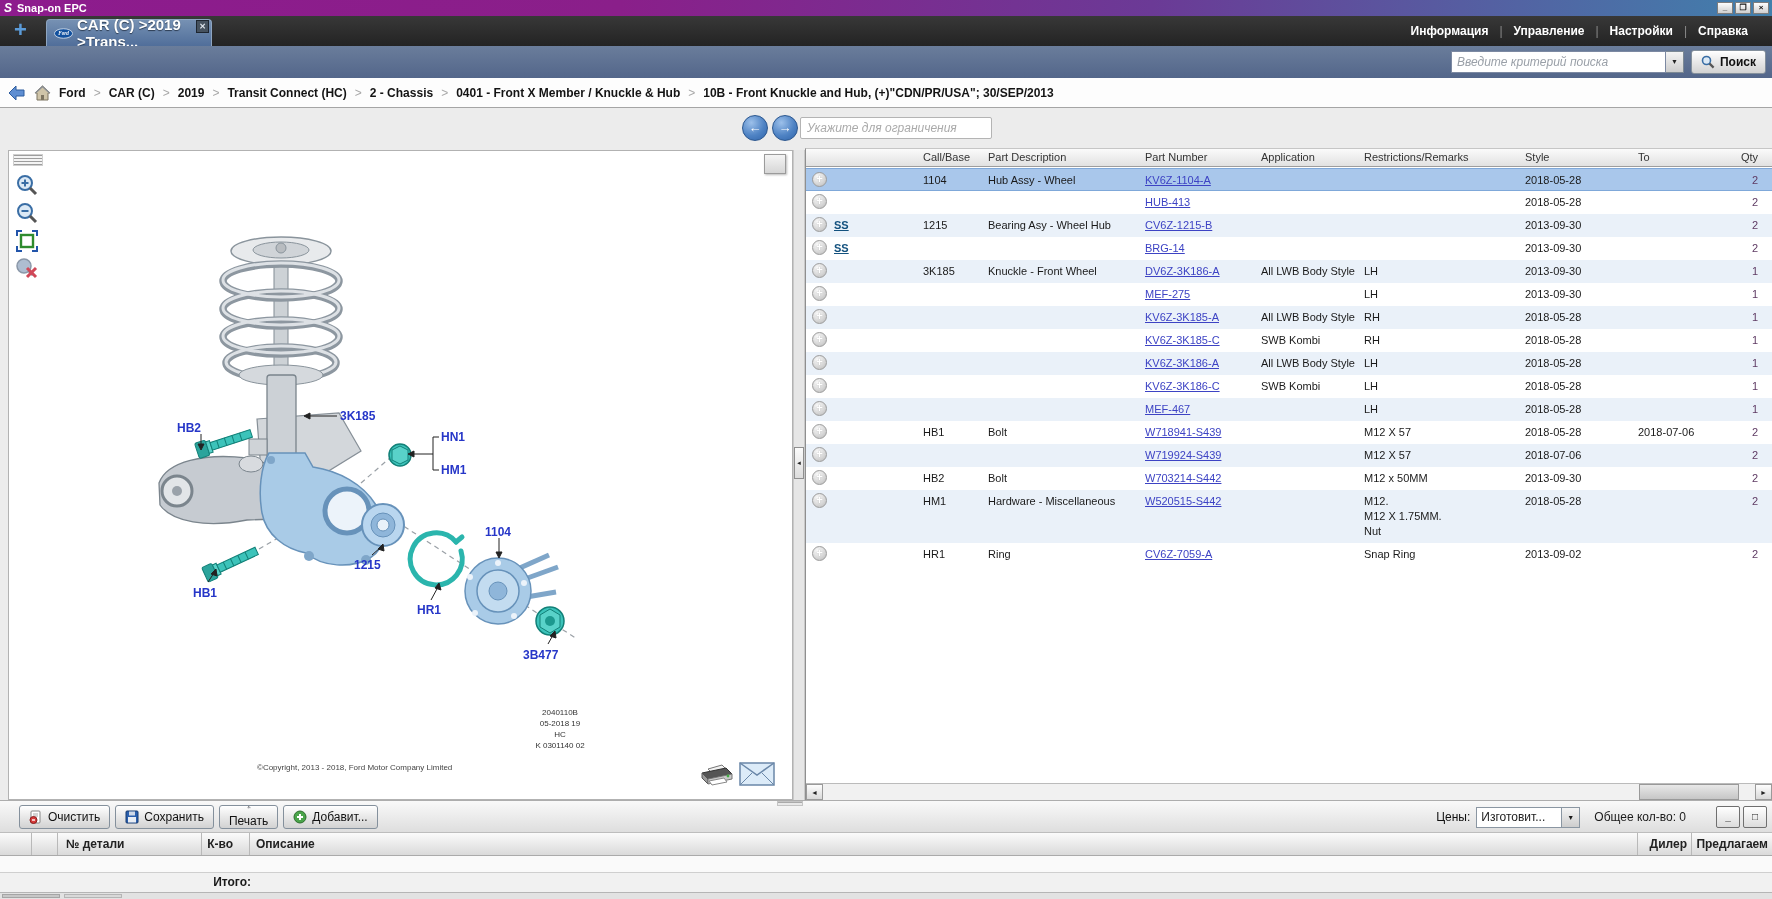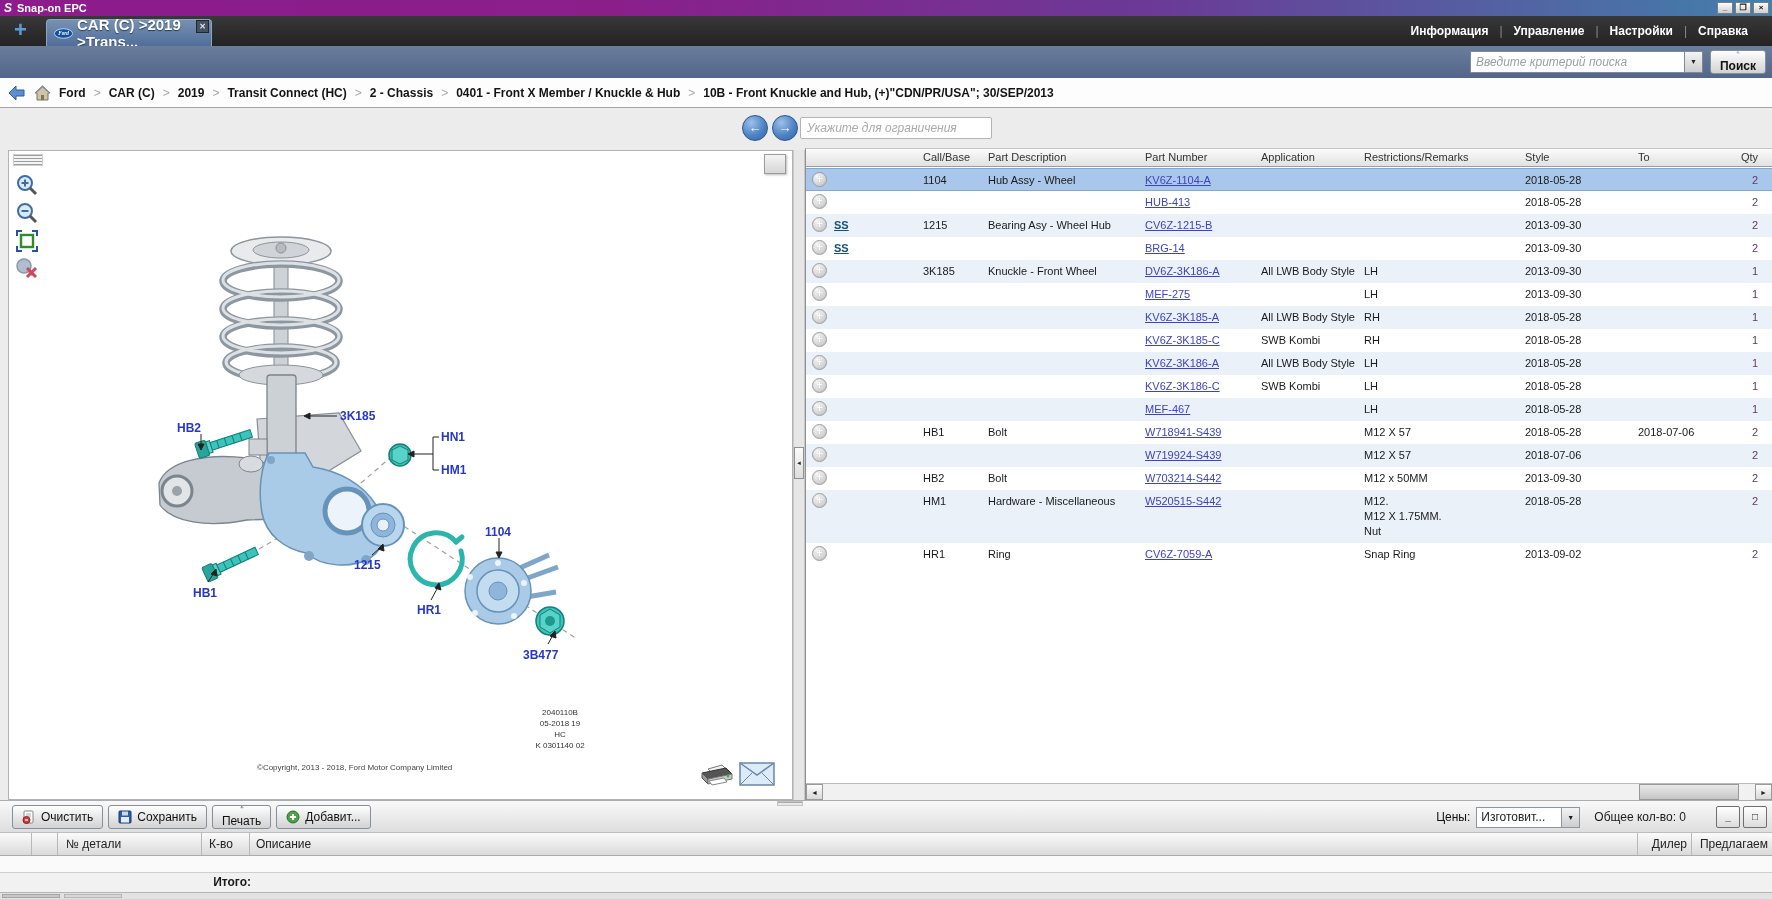--- a/index.html
+++ b/index.html
@@ -117,37 +117,37 @@
 .ss-link { color:#13517e; font-weight:bold; text-decoration:underline; }
 .hscroll { position:absolute; left:0; bottom:0; width:100%; height:17px; background:#f1f1f1; border-top:1px solid #bbb; }
 .hs-arrow { position:absolute; top:0; width:17px; height:16px; background:linear-gradient(#fdfdfd,#d9d9d9);
   border:1px solid #9a9a9a; font-size:7px; color:#222; text-align:center; line-height:15px; }
 .hs-thumb { position:absolute; left:833px; top:0px; width:100px; height:16px;
   background:linear-gradient(#e8e8e8,#c6c6c6); border:1px solid #999; }
 
 
 .btoolbar { position:absolute; left:0; top:800px; width:1772px; height:32px;
   background:linear-gradient(#f9f9f9,#dedede); border-top:1px solid #adadad; display:flex;
-  align-items:center; padding-left:12px; gap:5px; }
+  align-items:center; padding-left:19px; gap:5px; }
 .split-grip { position:absolute; left:777px; top:801px; width:26px; height:5px;
   background:repeating-linear-gradient(#aaa 0 1px,#e8e8e8 1px 3px); border:1px solid #c4c4c4; }
 .bt-right { position:absolute; right:5px; top:0; height:32px; display:flex; align-items:center; }
 .prices-label { font-size:12px; color:#111; margin-right:6px; }
 .combo { height:21px; width:86px; background:#fff; border:1px solid #8a96a2; font-size:12px;
   padding:2px 4px; color:#222; white-space:nowrap; overflow:hidden; }
 .combo-arrow { width:18px; height:21px; background:linear-gradient(#f4f4f4,#cdcdcd); border:1px solid #8a96a2;
   border-left:none; font-size:7px; text-align:center; line-height:19px; }
 .total-txt { font-size:12px; margin-left:14px; }
 .sq-btn { width:24px; height:22px; background:linear-gradient(#ffffff,#dcdcdc); border:1px solid #6f6f6f;
   border-radius:2px; font-size:10px; font-weight:bold; text-align:center; line-height:19px; }
 .sq-btn.first { margin-left:30px; }
 .sq-btn + .sq-btn { margin-left:3px; }
 .bheader { position:absolute; left:0; top:832px; width:1772px; height:24px;
   background:linear-gradient(#fbfbfb,#dadada); border-top:1px solid #bdbdbd; border-bottom:1px solid #aaa;
-  font-size:12px; color:#222; }
+  font-size:12px; color:#222;font-weight:bold; }
 .bh { position:absolute; top:0; height:22px; line-height:22px; border-right:1px solid #b9b9b9; }
 .bmid { position:absolute; left:0; top:856px; width:1772px; height:36px; background:#fafafa; }
 .itogo-row { position:absolute; left:0; top:872px; width:1772px; height:20px; background:#f1f1f1;
   border-top:1px solid #cfcfcf; }
 .itogo-label { position:absolute; left:205px; top:2px; width:46px; text-align:right; font-weight:bold; font-size:12px; }
 .bstrip { position:absolute; left:0; top:892px; width:1772px; height:7px; background:#e2e2e2; border-top:1px solid #b5b5b5; }
 .bstrip-thumb { position:absolute; left:2px; top:1px; width:58px; height:4px; background:#c7c7c7; border:1px solid #a5a5a5; }
 .bstrip-thumb2 { position:absolute; left:64px; top:1px; width:58px; height:4px; background:#d9d9d9; border:1px solid #b5b5b5; }
 </style>
 </head>
@@ -181,21 +181,21 @@
       <span class="menu-item">Настройки</span>
       <span class="menu-sep">|</span>
       <span class="menu-item">Справка</span>
     </div>
 </div>
 
 <div class="searchbar">
   <div class="sb-right">
     <input class="txt-input" style="width: 215px;" placeholder="Введите критерий поиска">
     <div class="dd-btn">▼</div>
-    <div class="btn3d" style="margin-left:7px;flex-direction:column;">
+    <div class="btn3d" style="margin-left:7px;">
       <svg width="14" height="14" viewBox="0 0 14 14">
         <circle cx="5.5" cy="5.5" r="4" fill="#dce9f5" stroke="#3a6ea5" stroke-width="1.6"></circle>
         <line x1="8.6" y1="8.6" x2="12.6" y2="12.6" stroke="#555" stroke-width="2.2"></line>
       </svg>
       <span>Поиск</span>
     </div>
   </div>
 </div>
 
 <div class="breadbar">

